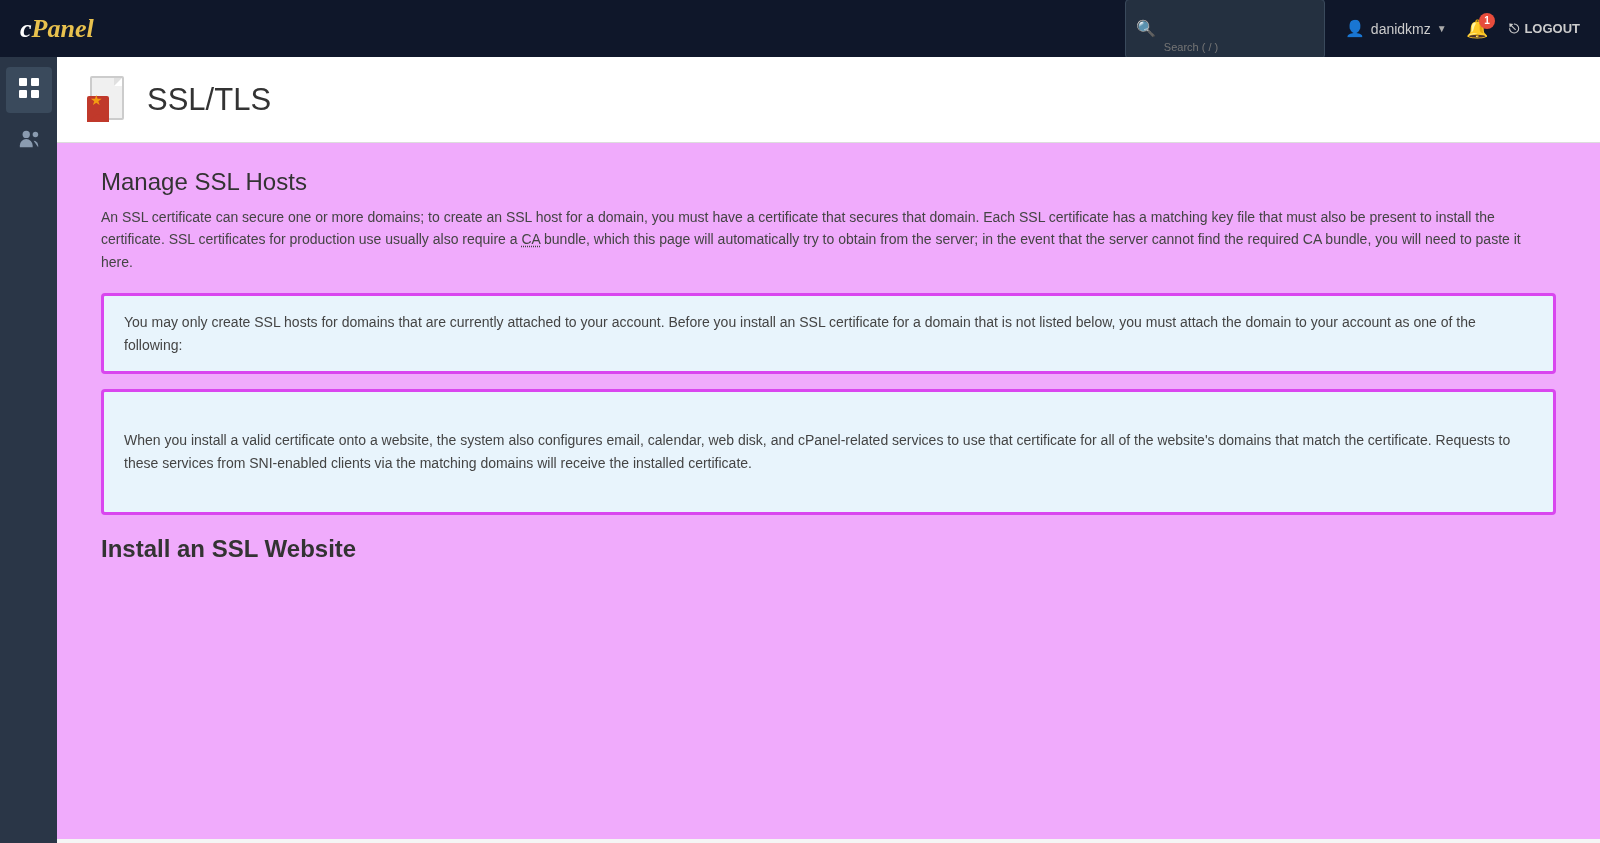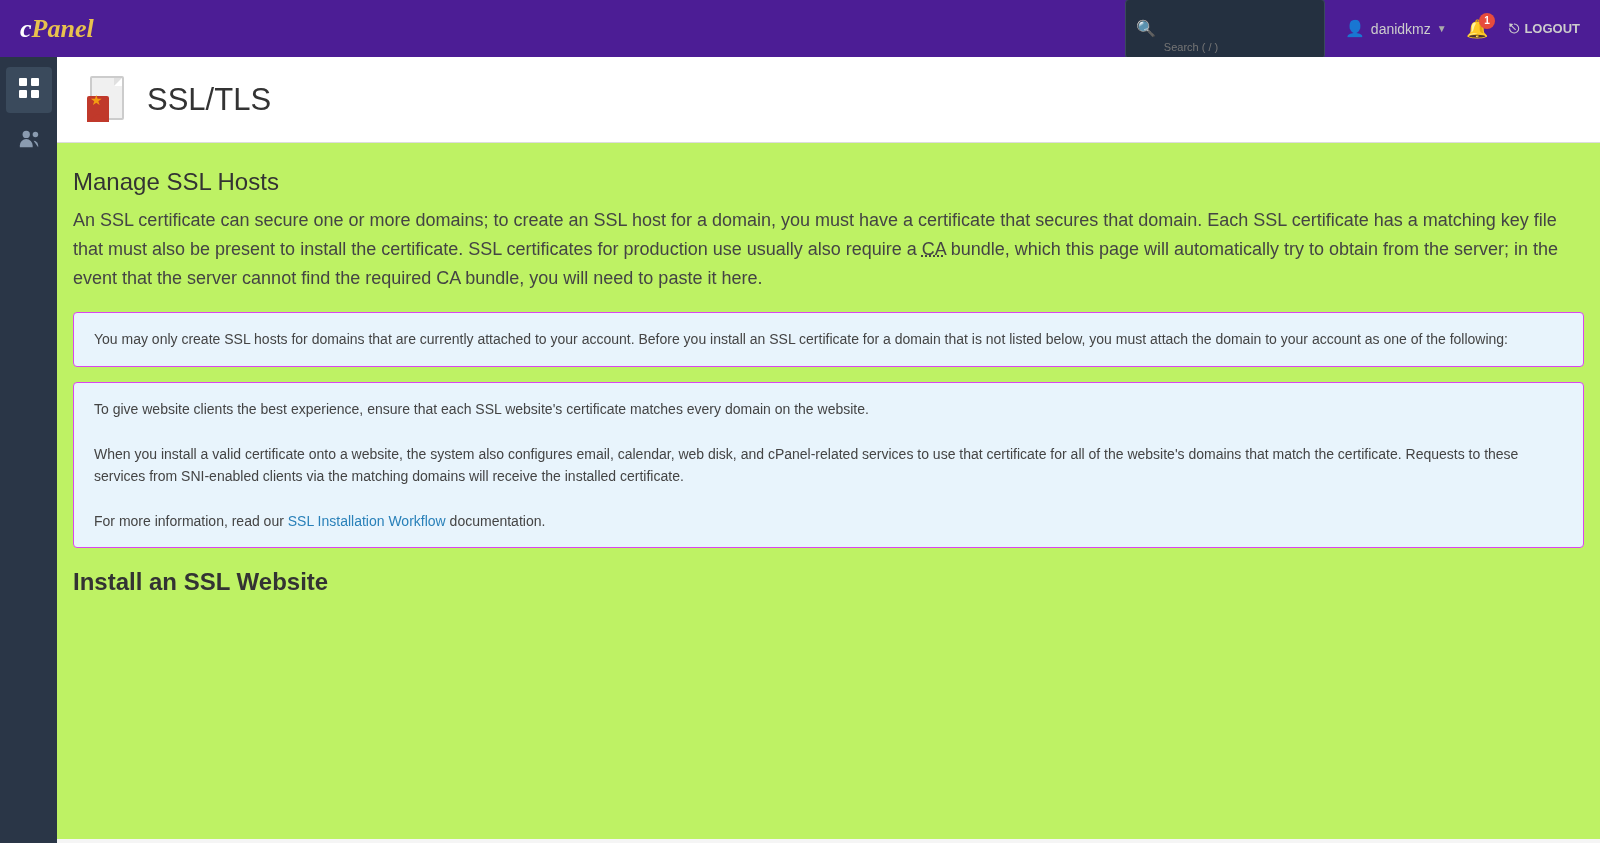--- a/index.html
+++ b/index.html
@@ -1,20 +1,20 @@
 <!DOCTYPE html>
 <html><head>
   <meta charset="utf-8">
   <style>
     * { box-sizing: border-box; margin: 0; padding: 0; }
     body { font-family: Arial, sans-serif; font-size: 14px; color: #333; background: #f0f0f0; }
 
     
     .navbar {
-      background: #4c1d95;
+      background: #0f172a;
       height: 57px;
       display: flex;
       align-items: center;
       padding: 0 20px;
       justify-content: space-between;
     }
     .navbar-left .cpanel-logo {
       font-size: 26px;
       font-style: italic;
       font-weight: bold;
@@ -196,53 +196,53 @@
       font-size: 14px;
     }
     .page-title {
       font-size: 31px;
       font-weight: normal;
       color: #333;
     }
 
     
     .content-body {
-      padding: 25px 16px;
-      background: #bef264;
+      padding: 25px 44px;
+      background: #f0abfc;
       min-height: calc(100vh - 57px - 90px);
     }
 
     .section-title {
       font-size: 24px;
       font-weight: normal;
       color: #333;
       margin-bottom: 10px;
     }
 
     .section-desc {
       color: #555;
       margin-bottom: 15px;
       font-size: 14px;
     }
 
     .main-description {
       color: #444;
       line-height: 1.6;
       margin-bottom: 20px;
-      font-size: 18px;
+      font-size: 14px;
     }
 
     .main-description abbr {
       text-decoration: underline dotted;
       cursor: help;
     }
 
     
     .info-box {
-      border: 1px solid #d946ef;
+      border: 3px solid #d946ef;
       background: #e8f4fc;
       border-radius: 4px;
       padding: 15px 20px;
       margin-bottom: 15px;
       line-height: 1.6;
       color: #444;
     }
 
     .info-box ul {
       margin-left: 20px;
@@ -354,27 +354,23 @@
 
       <p class="main-description">
         An SSL certificate can secure one or more domains; to create an SSL host for a domain, you must have a certificate that secures that domain. Each SSL certificate has a matching key file that must also be present to install the certificate. SSL certificates for production use usually also require a <abbr title="Certificate Authority">CA</abbr> bundle, which this page will automatically try to obtain from the server; in the event that the server cannot find the required CA bundle, you will need to paste it here.
       </p>
 
       <div class="info-box">
         <span>You may only create SSL hosts for domains that are currently attached to your account. Before you install an SSL certificate for a domain that is not listed below, you must attach the domain to your account as one of the following:</span>
       </div>
 
       <div class="info-box">
-        <p>To give website clients the best experience, ensure that each SSL website's certificate matches every domain on the website.</p>
         <br>
         <p>When you install a valid certificate onto a website, the system also configures email, calendar, web disk, and cPanel-related services to use that certificate for all of the website's domains that match the certificate. Requests to these services from SNI-enabled clients via the matching domains will receive the installed certificate.</p>
         <br>
-        <p>
-          <span>For more information, read our </span><a href="#">SSL Installation Workflow</a><span> documentation.</span>
-        </p>
       </div>
 
       <h2 class="install-section-title">Install an SSL Website</h2>
 
 
     </div>
   </div>
 </div>
 
 </body></html>

